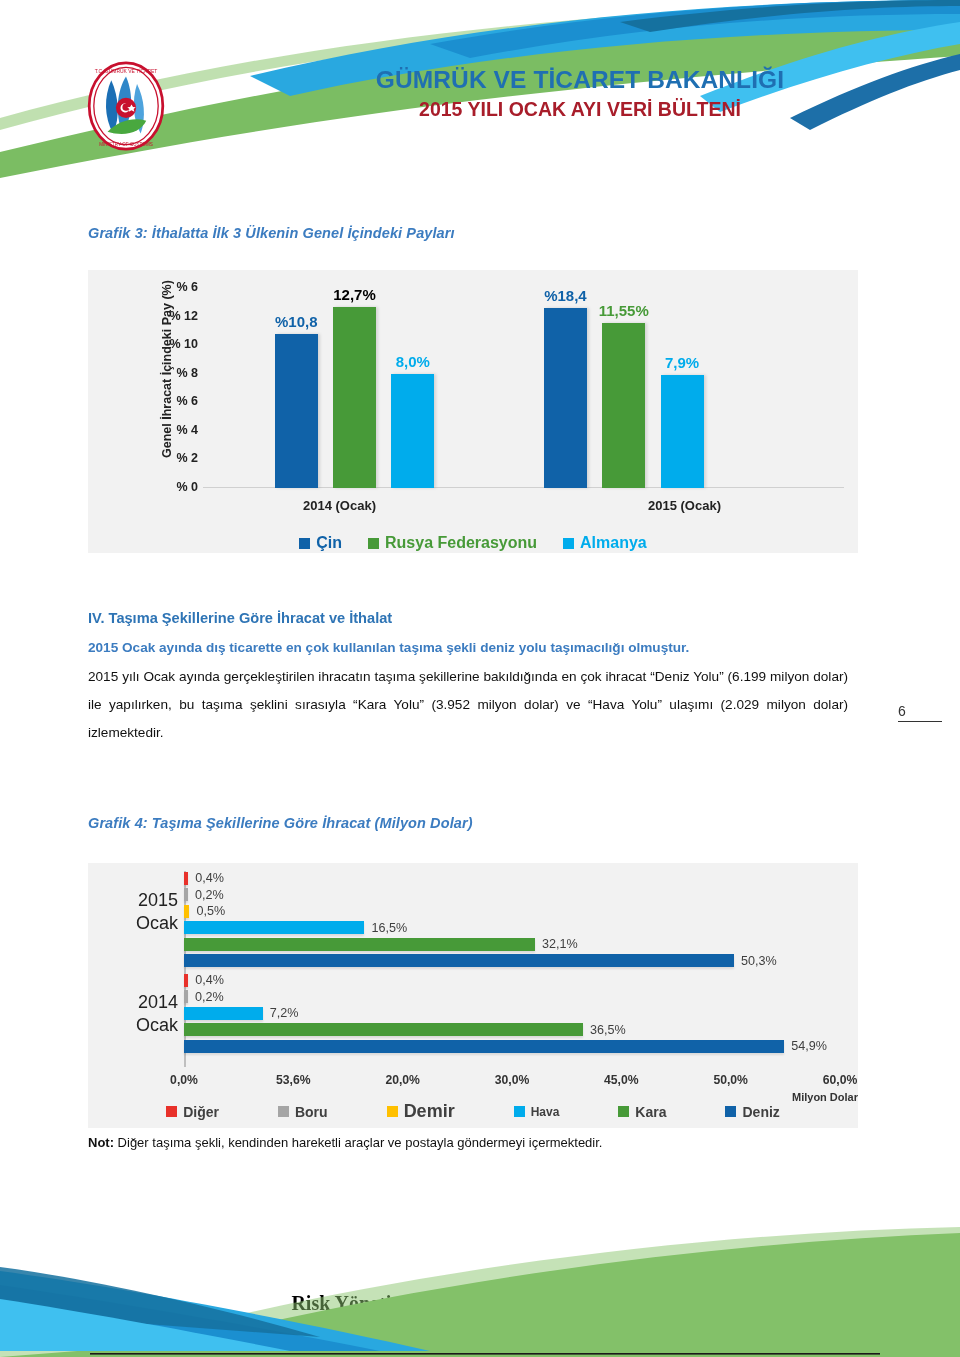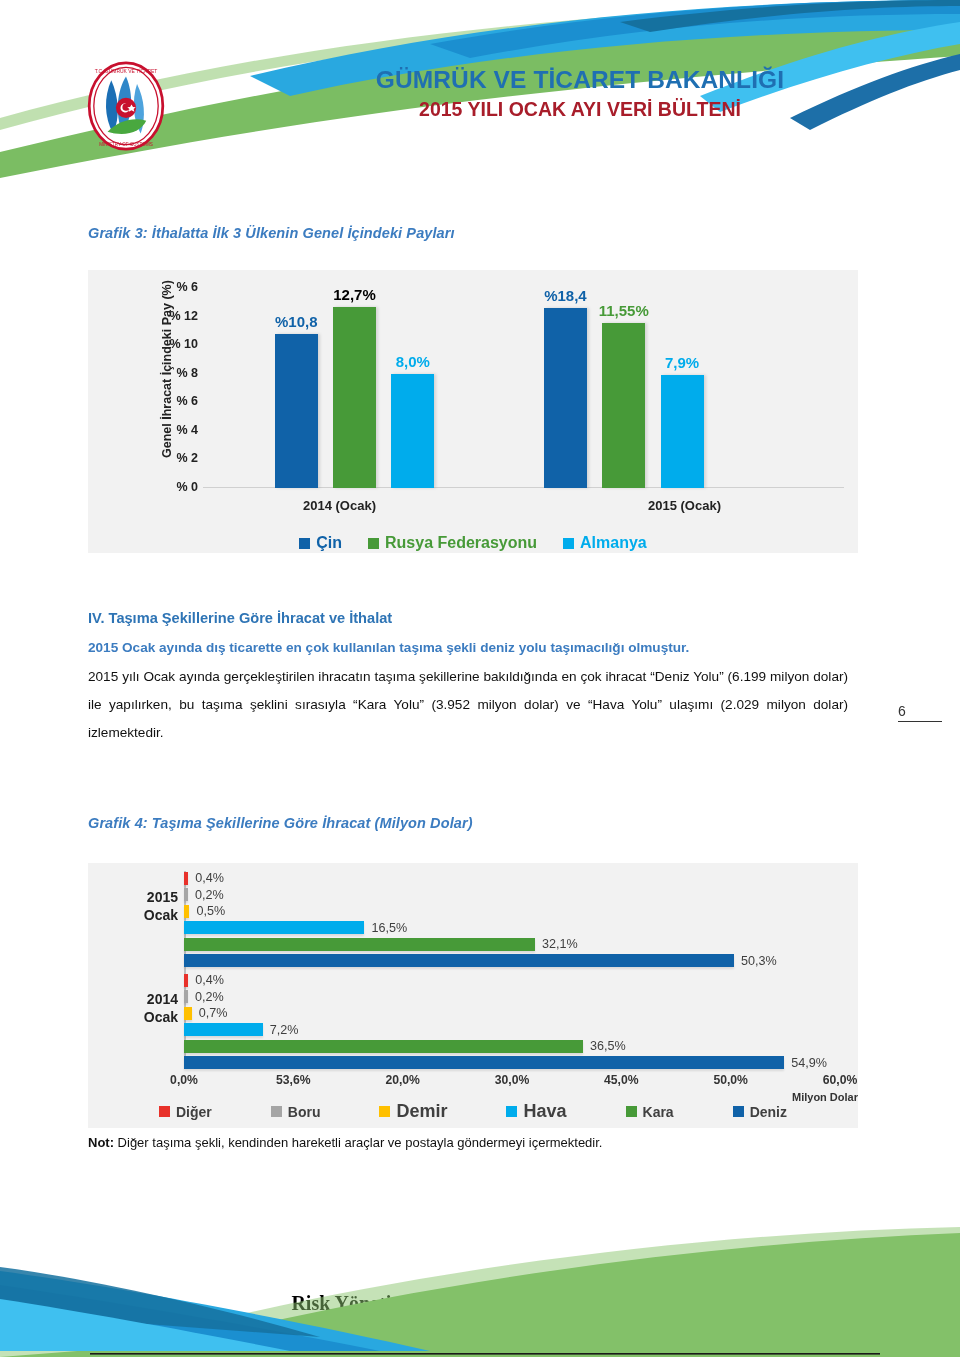--- a/index.html
+++ b/index.html
@@ -100,21 +100,21 @@
   
   #chart4{left:88px;top:855px;width:770px;height:265px;margin-top:8px;}
   #chart4 .plot{position:absolute;left:96px;top:8px;right:18px;height:196px;}
   #chart4 .axisline{position:absolute;left:0;top:0;bottom:0;width:1.5px;background:#bfbfbf;}
   .hgroup{position:absolute;left:0;right:0;}
   .hrow{position:relative;height:14px;margin-bottom:2.5px;display:flex;align-items:center;}
   .hbar{height:13px;box-shadow:0 2px 2px rgba(0,0,0,.10);}
   .hval{font-size:12.6px;color:#3f3f3f;margin-left:7px;white-space:nowrap;}
   #chart4 .cat{
     position:absolute;left:6px;width:84px;text-align:right;
-    font-size:14px;font-weight:bold;color:#222;line-height:1.25;
+    font-size:18px;font-weight:normal;color:#222;line-height:1.25;
   }
   #chart4 .xtick{
     position:absolute;font-size:12.2px;font-weight:bold;color:#333;
     transform:translateX(-50%);white-space:nowrap;
   }
   #chart4 .xlabel{
     position:absolute;left:0;right:0;text-align:right;
     font-size:11px;font-weight:bold;color:#333;
   }
   .note{
@@ -274,24 +274,20 @@
         <div class="hgroup" style="top: 102px;">
           <div class="hrow">
             <div class="hbar" style="width: 4.37333px; background: rgb(232, 49, 42);"></div>
             <span class="hval">0,4%</span>
           </div>
           <div class="hrow">
             <div class="hbar" style="width: 4px; background: rgb(165, 165, 165);"></div>
             <span class="hval">0,2%</span>
           </div>
           <div class="hrow">
-            <div class="hbar" style="width: 7.65333px; background: rgb(255, 192, 0);"></div>
-            <span class="hval">0,7%</span>
-          </div>
-          <div class="hrow">
             <div class="hbar" style="width: 78.72px; background: rgb(0, 172, 236);"></div>
             <span class="hval">7,2%</span>
           </div>
           <div class="hrow">
             <div class="hbar" style="width: 399.067px; background: rgb(71, 154, 56);"></div>
             <span class="hval">36,5%</span>
           </div>
           <div class="hrow">
             <div class="hbar" style="width: 600.24px; background: rgb(16, 98, 168);"></div>
             <span class="hval">54,9%</span>
@@ -316,21 +312,21 @@
         <div class="legend-item">
           <span class="swatch" style="background: rgb(165, 165, 165);"></span>
           <span class="legend-text" style="color: rgb(64, 64, 64); font-size: 14px;">Boru</span>
         </div>
         <div class="legend-item">
           <span class="swatch" style="background: rgb(255, 192, 0);"></span>
           <span class="legend-text" style="color: rgb(64, 64, 64); font-size: 18px;">Demir</span>
         </div>
         <div class="legend-item">
           <span class="swatch" style="background: rgb(0, 172, 236);"></span>
-          <span class="legend-text" style="color: rgb(64, 64, 64); font-size: 18px;">Hava</span>
+          <span class="legend-text" style="color: rgb(64, 64, 64); font-size: 12px;">Hava</span>
         </div>
         <div class="legend-item">
           <span class="swatch" style="background: rgb(71, 154, 56);"></span>
           <span class="legend-text" style="color: rgb(64, 64, 64); font-size: 14px;">Kara</span>
         </div>
         <div class="legend-item">
           <span class="swatch" style="background: rgb(16, 98, 168);"></span>
           <span class="legend-text" style="color: rgb(64, 64, 64); font-size: 14px;">Deniz</span>
         </div>
       </div>

